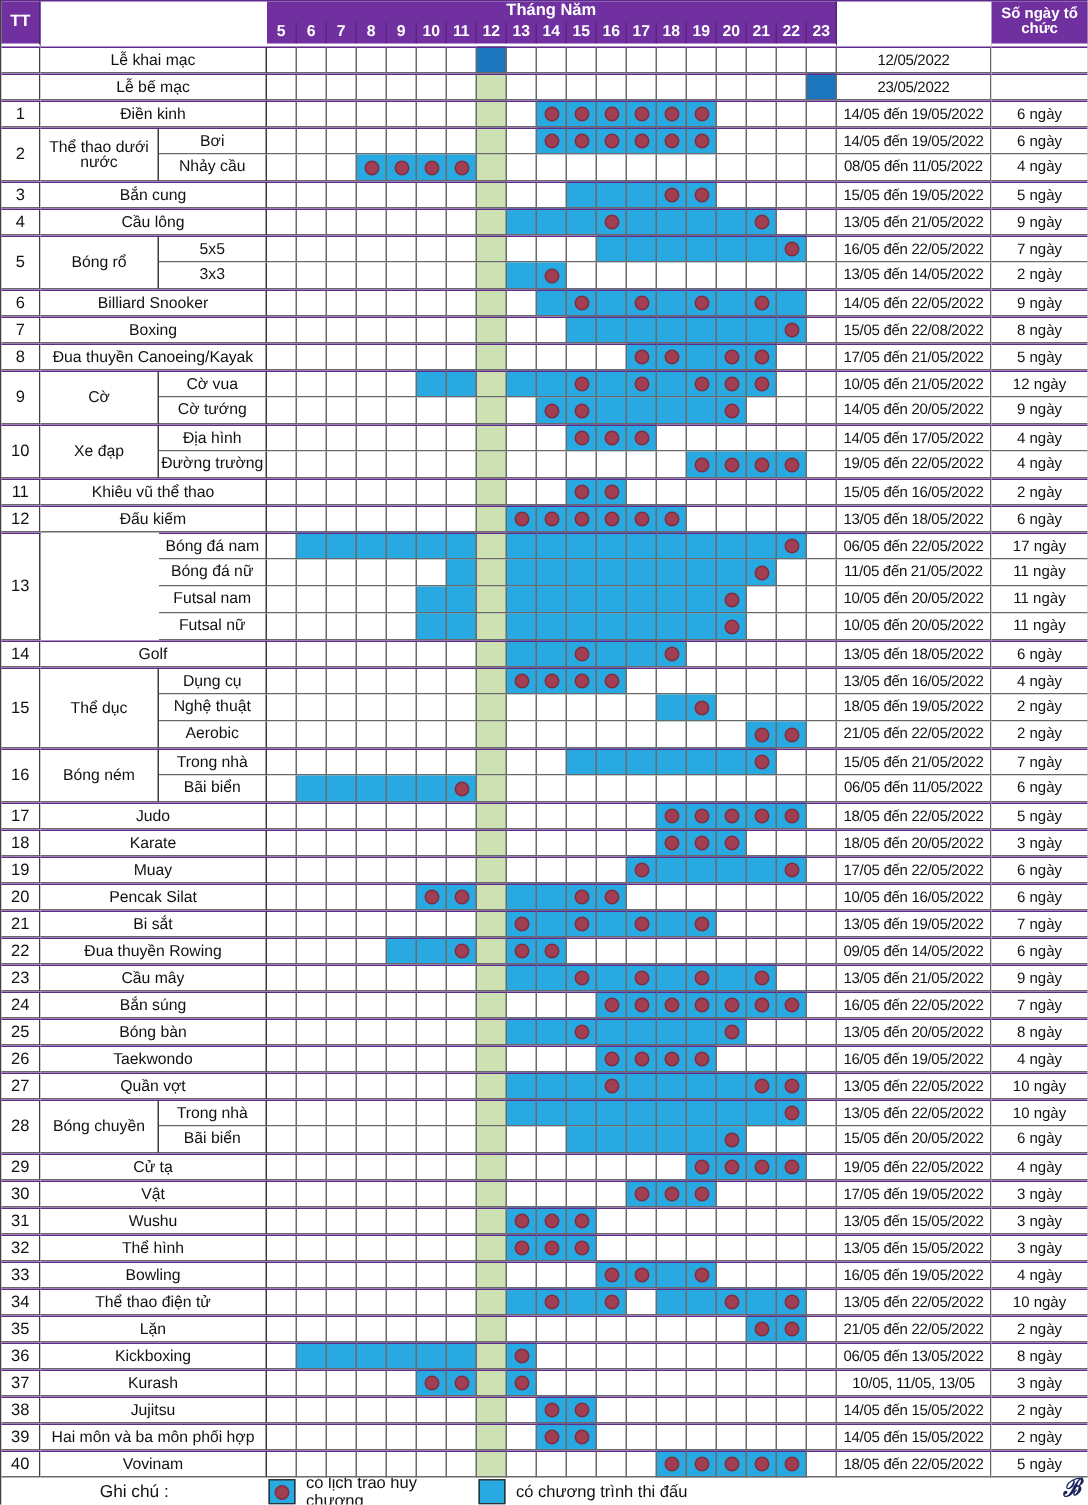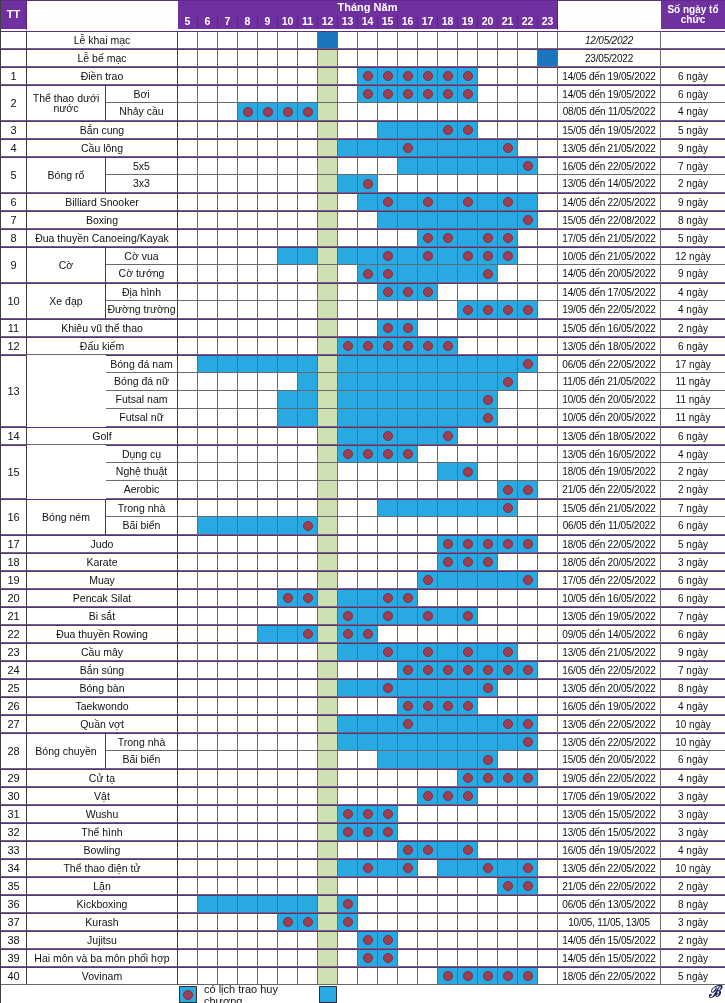--- a/index.html
+++ b/index.html
@@ -65,25 +65,27 @@
         <span>18</span>
         <span>19</span>
         <span>20</span>
         <span>21</span>
         <span>22</span>
         <span>23</span>
       </div>
   </div>
   <div class="c hdr hdr-wrap" style="grid-row:1;grid-column:24">Số ngày tổ chức</div>
 
+  <div class="c lg lg-label" style="grid-row:55;grid-column:1 / span 3">Ghi chú :</div>
   <div class="c lg lg-swatch" style="grid-row:55;grid-column:4">
       <span class="dot"></span>
     </div>
   <div class="c lg lg-text" style="grid-row:55;grid-column:5 / span 6">có lịch trao huy chương</div>
   <div class="c lg lg-swatch" style="grid-row:55;grid-column:11"></div>
+  <div class="c lg lg-text" style="grid-row:55;grid-column:12 / span 13">có chương trình thi đấu</div>
 <div class="c tt sep" style="grid-area: 2 / 1 / span 1;"></div>
     <div class="c lbl sep" style="grid-area: 2 / 2 / span 1 / span 2;">Lễ khai mạc</div>
     <div class="c day sep" style="grid-area: 2 / 4;"></div>
     <div class="c day sep" style="grid-area: 2 / 5;"></div>
     <div class="c day sep" style="grid-area: 2 / 6;"></div>
     <div class="c day sep" style="grid-area: 2 / 7;"></div>
     <div class="c day sep" style="grid-area: 2 / 8;"></div>
     <div class="c day sep" style="grid-area: 2 / 9;"></div>
     <div class="c day sep" style="grid-area: 2 / 10;"></div>
     <div class="c day sep dark" style="grid-area: 2 / 11;"></div>
@@ -91,21 +93,21 @@
     <div class="c day sep" style="grid-area: 2 / 13;"></div>
     <div class="c day sep" style="grid-area: 2 / 14;"></div>
     <div class="c day sep" style="grid-area: 2 / 15;"></div>
     <div class="c day sep" style="grid-area: 2 / 16;"></div>
     <div class="c day sep" style="grid-area: 2 / 17;"></div>
     <div class="c day sep" style="grid-area: 2 / 18;"></div>
     <div class="c day sep" style="grid-area: 2 / 19;"></div>
     <div class="c day sep" style="grid-area: 2 / 20;"></div>
     <div class="c day sep" style="grid-area: 2 / 21;"></div>
     <div class="c day sep" style="grid-area: 2 / 22;"></div>
-    <div class="c time sep" style="grid-area: 2 / 23; font-style: italic;">12/05/2022</div>
+    <div class="c time sep" style="grid-area: 2 / 23;">12/05/2022</div>
     <div class="c cnt sep" style="grid-area: 2 / 24;"></div>
     <div class="c tt sep" style="grid-area: 3 / 1 / span 1;"></div>
     <div class="c lbl sep" style="grid-area: 3 / 2 / span 1 / span 2;">Lễ bế mạc</div>
     <div class="c day sep" style="grid-area: 3 / 4;"></div>
     <div class="c day sep" style="grid-area: 3 / 5;"></div>
     <div class="c day sep" style="grid-area: 3 / 6;"></div>
     <div class="c day sep" style="grid-area: 3 / 7;"></div>
     <div class="c day sep" style="grid-area: 3 / 8;"></div>
     <div class="c day sep" style="grid-area: 3 / 9;"></div>
     <div class="c day sep" style="grid-area: 3 / 10;"></div>
@@ -117,21 +119,21 @@
     <div class="c day sep" style="grid-area: 3 / 16;"></div>
     <div class="c day sep" style="grid-area: 3 / 17;"></div>
     <div class="c day sep" style="grid-area: 3 / 18;"></div>
     <div class="c day sep" style="grid-area: 3 / 19;"></div>
     <div class="c day sep" style="grid-area: 3 / 20;"></div>
     <div class="c day sep" style="grid-area: 3 / 21;"></div>
     <div class="c day sep dark" style="grid-area: 3 / 22;"></div>
     <div class="c time sep" style="grid-area: 3 / 23;">23/05/2022</div>
     <div class="c cnt sep" style="grid-area: 3 / 24;"></div>
     <div class="c tt sep" style="grid-area: 4 / 1 / span 1;">1</div>
-    <div class="c lbl sep" style="grid-area: 4 / 2 / span 1 / span 2;">Điền trao</div>
+    <div class="c lbl sep" style="grid-area: 4 / 2 / span 1 / span 2;">Điền kinh</div>
     <div class="c day sep" style="grid-area: 4 / 4;"></div>
     <div class="c day sep" style="grid-area: 4 / 5;"></div>
     <div class="c day sep" style="grid-area: 4 / 6;"></div>
     <div class="c day sep" style="grid-area: 4 / 7;"></div>
     <div class="c day sep" style="grid-area: 4 / 8;"></div>
     <div class="c day sep" style="grid-area: 4 / 9;"></div>
     <div class="c day sep" style="grid-area: 4 / 10;"></div>
     <div class="c day sep green" style="grid-area: 4 / 11;"></div>
     <div class="c day sep" style="grid-area: 4 / 12;"></div>
     <div class="c day sep blue" style="grid-area: 4 / 13;">
@@ -717,20 +719,21 @@
       <span class="dot"></span>
     </div>
     <div class="c day sep" style="grid-area: 24 / 18;"></div>
     <div class="c day sep" style="grid-area: 24 / 19;"></div>
     <div class="c day sep" style="grid-area: 24 / 20;"></div>
     <div class="c day sep" style="grid-area: 24 / 21;"></div>
     <div class="c day sep" style="grid-area: 24 / 22;"></div>
     <div class="c time sep" style="grid-area: 24 / 23;">13/05 đến 18/05/2022</div>
     <div class="c cnt sep" style="grid-area: 24 / 24;">6 ngày</div>
     <div class="c tt sep" style="grid-area: 25 / 1 / span 3;">15</div>
+    <div class="c lbl sep" style="grid-area: 25 / 2 / span 3;">Thể dục</div>
     <div class="c lbl sub sep" style="grid-area: 25 / 3;">Dụng cụ</div>
     <div class="c day sep" style="grid-area: 25 / 4;"></div>
     <div class="c day sep" style="grid-area: 25 / 5;"></div>
     <div class="c day sep" style="grid-area: 25 / 6;"></div>
     <div class="c day sep" style="grid-area: 25 / 7;"></div>
     <div class="c day sep" style="grid-area: 25 / 8;"></div>
     <div class="c day sep" style="grid-area: 25 / 9;"></div>
     <div class="c day sep" style="grid-area: 25 / 10;"></div>
     <div class="c day sep green" style="grid-area: 25 / 11;"></div>
     <div class="c day sep blue" style="grid-area: 25 / 12;">

